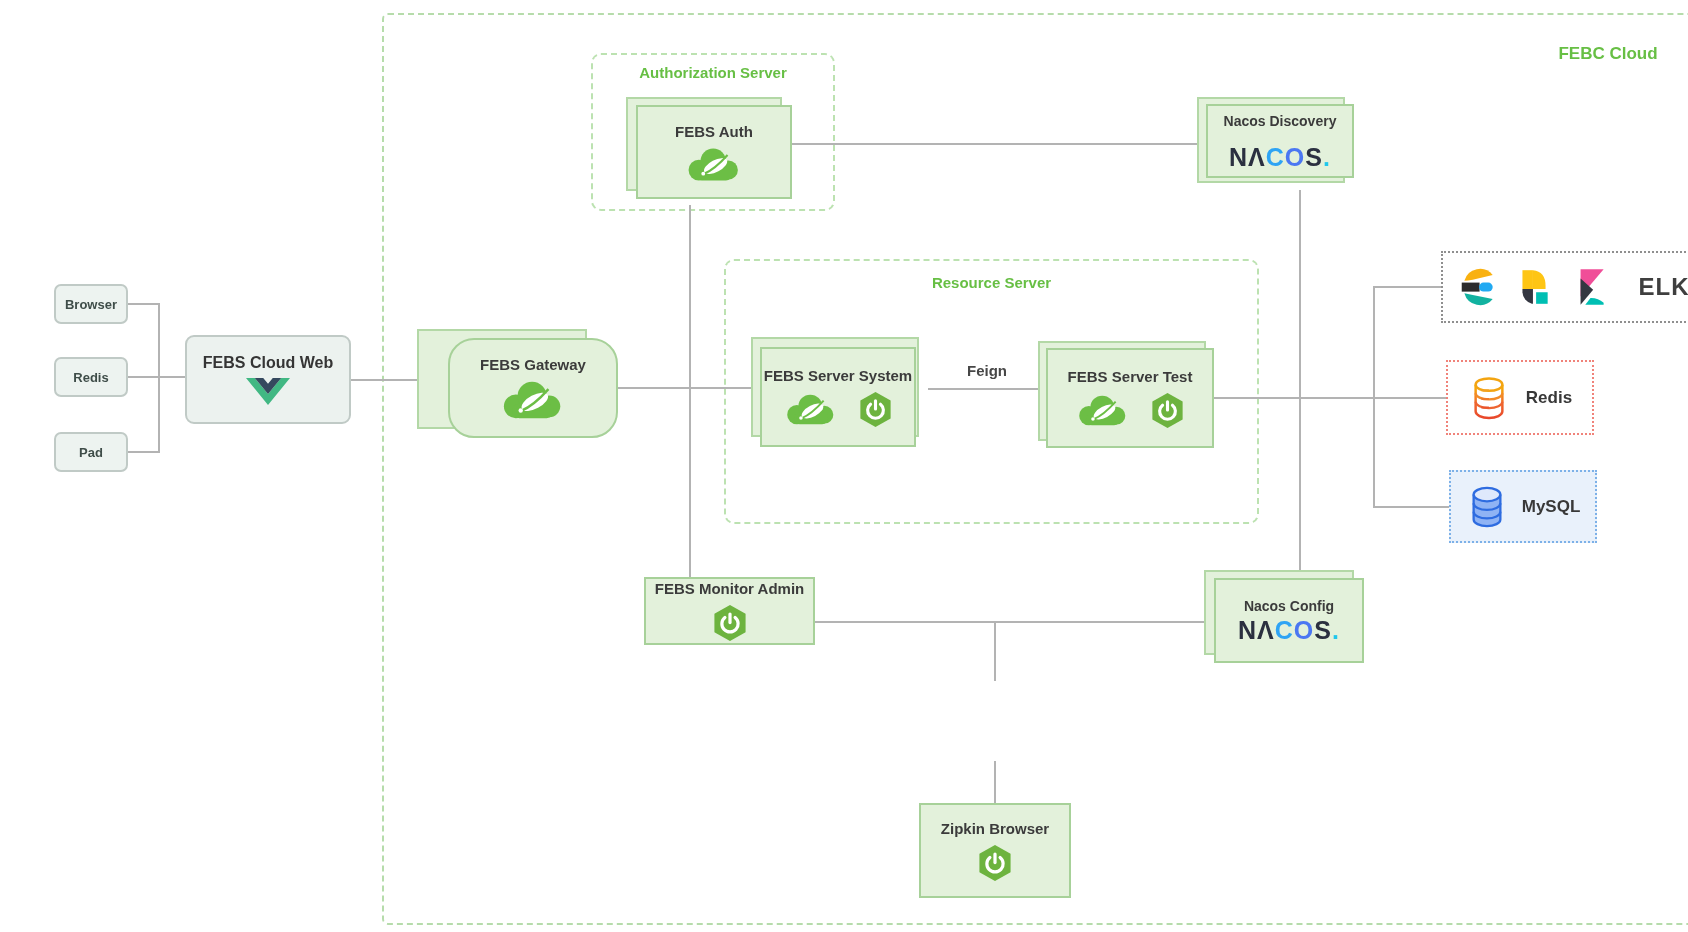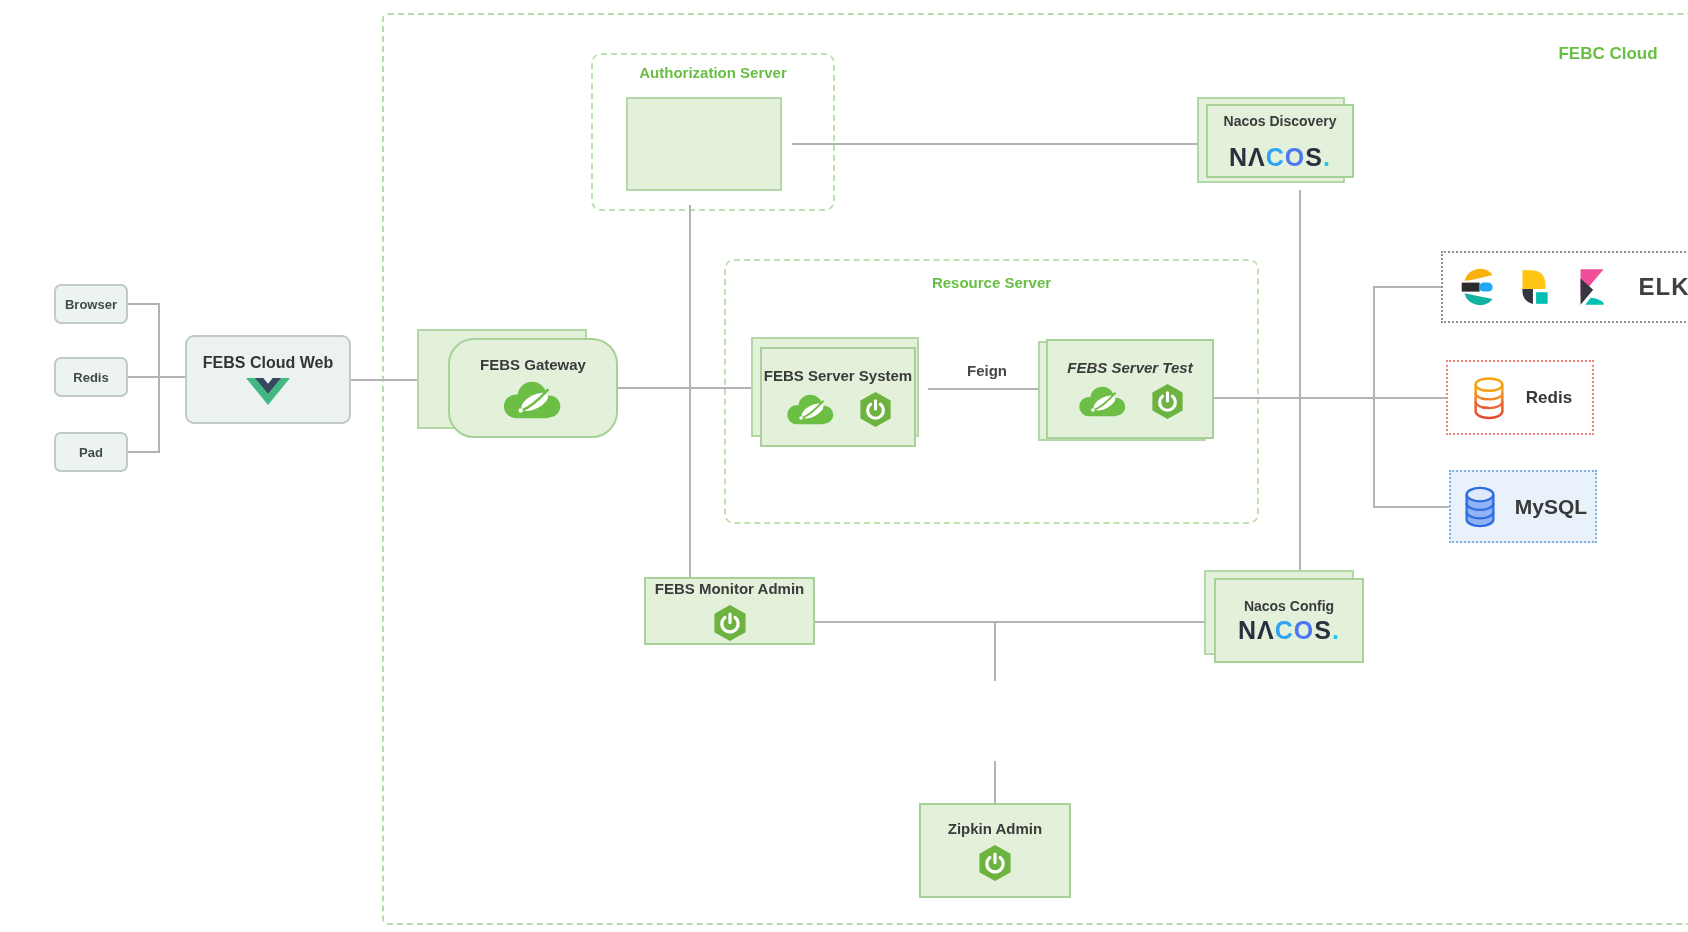--- a/index.html
+++ b/index.html
@@ -21,21 +21,21 @@
   .icon-row{display:flex;align-items:center;gap:22px;}
   .client{position:absolute;background:#edf3f0;border:2px solid #c0cac6;border-radius:7px;display:flex;
           align-items:center;justify-content:center;color:#3f4d49;font-weight:bold;font-size:13px;box-sizing:border-box;}
   .webbox{position:absolute;background:#ecf2ef;border:2px solid #c0cac6;border-radius:9px;display:flex;flex-direction:column;
           align-items:center;justify-content:center;gap:6px;color:#353535;font-weight:bold;font-size:16px;box-sizing:border-box;}
   .elk-box{position:absolute;background:#ffffff;border:2px dotted #8f8f8f;display:flex;align-items:center;
            justify-content:center;gap:14px;color:#3f3f3f;font-weight:bold;font-size:24px;box-sizing:border-box;}
   .redis-box{position:absolute;background:#ffffff;border:2px dotted #f0837a;display:flex;align-items:center;
            justify-content:center;gap:16px;color:#383838;font-weight:bold;font-size:17px;box-sizing:border-box;}
   .mysql-box{position:absolute;background:#e9f1fb;border:2px dotted #7db1e8;display:flex;align-items:center;
-           justify-content:center;gap:14px;color:#383838;font-weight:bold;font-size:21px;box-sizing:border-box;}
+           justify-content:center;gap:14px;color:#383838;font-weight:bold;font-size:17px;box-sizing:border-box;}
   .rabbit-box{position:absolute;background:#fdeae5;border:2px dotted #f2948c;display:flex;align-items:center;
            justify-content:center;gap:14px;color:#424242;font-weight:bold;font-size:15px;box-sizing:border-box;}
   
   .nacos{font-size:25px;font-weight:800;letter-spacing:1px;color:#2b3040;line-height:1;}
   .nacos .c{color:#2ea4f4;} .nacos .o{color:#4b77f2;} .nacos .dot{color:#1fc7ec;}
   .elk-word{letter-spacing:1px;}
 </style>
 </head>
 <body>
 
@@ -99,20 +99,34 @@
           <circle cx="53" cy="29" r="12"></circle>
           <rect x="12" y="26" width="46" height="16" rx="8"></rect>
         </g>
       <ellipse cx="37" cy="24" rx="16" ry="7.5" fill="#fff" transform="rotate(-28 37 24)"></ellipse>
       <path d="M22 34 Q36 28 52 10" stroke="#6cbe45" stroke-width="2.6" fill="none"></path>
       <circle cx="21.5" cy="33.5" r="2.4" fill="#fff"></circle>
     </svg>
   </div>
 
   <div class="ghost" style="left:582px;top:97px;width:156px;height:94px;"></div>
+  <div class="node" style="left:592px;top:105px;width:156px;height:94px;">
+    <span>FEBS Auth</span>
+    <svg width="56" height="35" viewBox="0 0 70 44">
+      <g fill="#6cbe45">
+          <circle cx="16" cy="29" r="13"></circle>
+          <circle cx="34" cy="18" r="16"></circle>
+          <circle cx="53" cy="29" r="12"></circle>
+          <rect x="12" y="26" width="46" height="16" rx="8"></rect>
+        </g>
+      <ellipse cx="37" cy="24" rx="16" ry="7.5" fill="#fff" transform="rotate(-28 37 24)"></ellipse>
+      <path d="M22 34 Q36 28 52 10" stroke="#6cbe45" stroke-width="2.6" fill="none"></path>
+      <circle cx="21.5" cy="33.5" r="2.4" fill="#fff"></circle>
+    </svg>
+  </div>
 
   <div class="ghost" style="left:1153px;top:97px;width:148px;height:86px;"></div>
   <div class="node" style="left:1162px;top:104px;width:148px;height:74px;gap:16px;font-size:14px;">
     <span>Nacos Discovery</span>
     <div class="nacos"><span>N</span><span>Λ</span><span class="c">C</span><span class="o">O</span><span>S</span><span class="dot">.</span></div>
   </div>
 
   <div class="ghost" style="left:707px;top:337px;width:168px;height:100px;"></div>
   <div class="node" style="left:716px;top:347px;width:156px;height:100px;">
     <span>FEBS Server System</span>
@@ -130,21 +144,21 @@
       </svg>
       <svg width="33" height="37" viewBox="0 0 36 40">
         <polygon points="18,1 34.5,10.2 34.5,29.8 18,39 1.5,29.8 1.5,10.2" fill="#6db33f"></polygon>
         <path d="M18 10.5 v9" stroke="#fff" stroke-width="3.4" stroke-linecap="round" fill="none"></path>
         <path d="M12.6 14.2 a8.6 8.6 0 1 0 10.8 0" fill="none" stroke="#fff" stroke-width="3.4" stroke-linecap="round"></path>
       </svg>
     </div>
   </div>
 
   <div class="ghost" style="left:994px;top:341px;width:168px;height:100px;"></div>
-  <div class="node" style="left:1002px;top:339px;width:168px;height:100px;font-style:italic;">
+  <div class="node" style="left:1002px;top:348px;width:168px;height:100px;">
     <span>FEBS Server Test</span>
     <div class="icon-row">
       <svg width="52" height="33" viewBox="0 0 70 44">
         <g fill="#6cbe45">
             <circle cx="16" cy="29" r="13"></circle>
             <circle cx="34" cy="18" r="16"></circle>
             <circle cx="53" cy="29" r="12"></circle>
             <rect x="12" y="26" width="46" height="16" rx="8"></rect>
           </g>
         <ellipse cx="37" cy="24" rx="16" ry="7.5" fill="#fff" transform="rotate(-28 37 24)"></ellipse>
@@ -169,21 +183,21 @@
   </div>
 
   <div class="ghost" style="left:1160px;top:570px;width:150px;height:85px;"></div>
   <div class="node" style="left:1170px;top:578px;width:150px;height:85px;gap:4px;font-size:14px;">
     <span>Nacos Config</span>
     <div class="nacos"><span>N</span><span>Λ</span><span class="c">C</span><span class="o">O</span><span>S</span><span class="dot">.</span></div>
   </div>
 
 
   <div class="node" style="left:875px;top:803px;width:152px;height:95px;">
-    <span>Zipkin Admin</span>
+    <span>Zipkin Browser</span>
     <svg width="34" height="38" viewBox="0 0 36 40">
       <polygon points="18,1 34.5,10.2 34.5,29.8 18,39 1.5,29.8 1.5,10.2" fill="#6db33f"></polygon>
       <path d="M18 10.5 v9" stroke="#fff" stroke-width="3.4" stroke-linecap="round" fill="none"></path>
       <path d="M12.6 14.2 a8.6 8.6 0 1 0 10.8 0" fill="none" stroke="#fff" stroke-width="3.4" stroke-linecap="round"></path>
     </svg>
   </div>
 
   <div class="elk-box" style="left:1397px;top:251px;width:264px;height:72px;">
     <svg width="42" height="42" viewBox="0 0 40 40">
       <path d="M7 14 A15.5 15.5 0 0 1 34 8.5 L15 13 Q10 14 7 14 Z" fill="#f9b110"></path>

